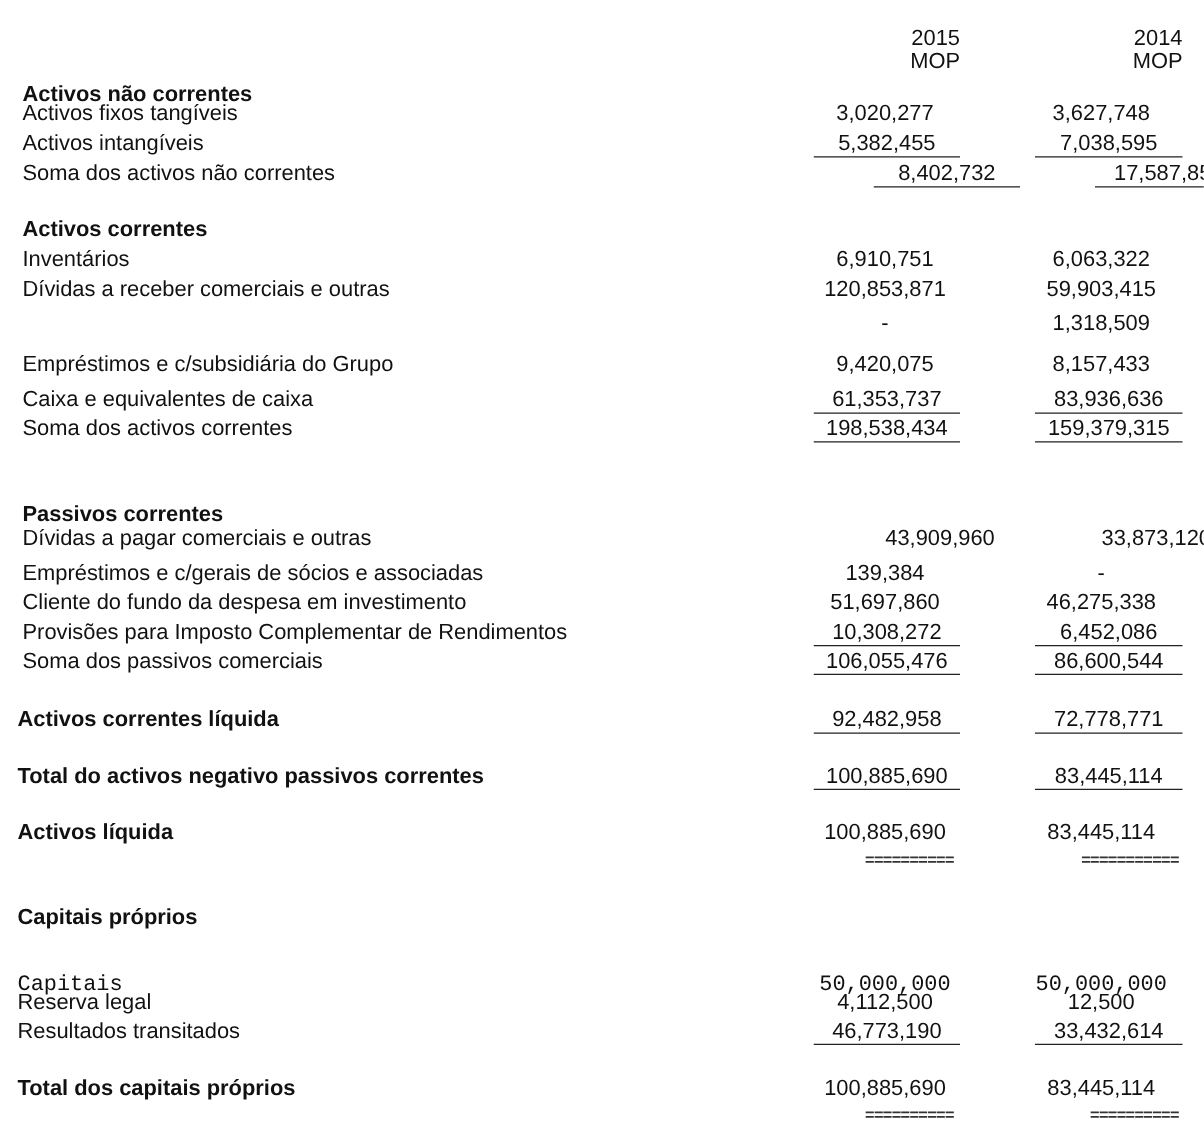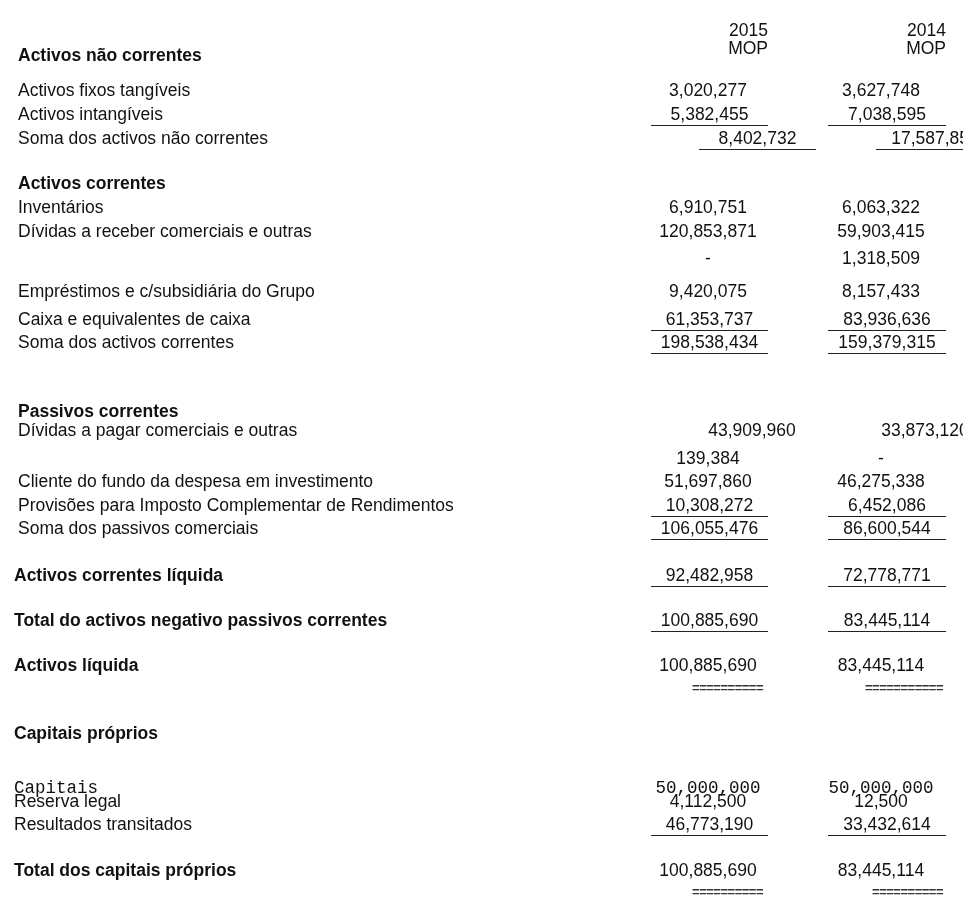--- a/index.html
+++ b/index.html
@@ -25,21 +25,21 @@
   .head.c2 { right: 17px; width: 80px; }
 </style>
 </head>
 <body>
 
 <div class="head c1" style="top:19px;">2015</div>
 <div class="head c1" style="top:37px;">MOP</div>
 <div class="head c2" style="top:19px;">2014</div>
 <div class="head c2" style="top:37px;">MOP</div>
 
-<div class="row" style="top:44px;">
+<div class="row" style="top:64px;">
   <span class="label bold">Activos não correntes</span>
 </div>
 <div class="row" style="top:79px;">
   <span class="label">Activos fixos tangíveis</span>
   <span class="val c1">3,020,277</span>
   <span class="val c2">3,627,748</span>
 </div>
 <div class="row" style="top:103px;">
   <span class="label">Activos intangíveis</span>
   <span class="val c1 ul">5,382,455</span>
@@ -86,20 +86,21 @@
 
 <div class="row" style="top:400px;">
   <span class="label bold">Passivos correntes</span>
 </div>
 <div class="row" style="top:419px;padding-left:44px;">
   <span class="label">Dívidas a pagar comerciais e outras</span>
   <span class="val c1">43,909,960</span>
   <span class="val c2">33,873,120</span>
 </div>
 <div class="row" style="top:447px;">
+  <span class="label">Empréstimos e c/gerais de sócios e associadas</span>
   <span class="val c1">139,384</span>
   <span class="val c2">-</span>
 </div>
 <div class="row" style="top:470px;">
   <span class="label">Cliente do fundo da despesa em investimento</span>
   <span class="val c1">51,697,860</span>
   <span class="val c2">46,275,338</span>
 </div>
 <div class="row" style="top:494px;">
   <span class="label">Provisões para Imposto Complementar de Rendimentos</span>

